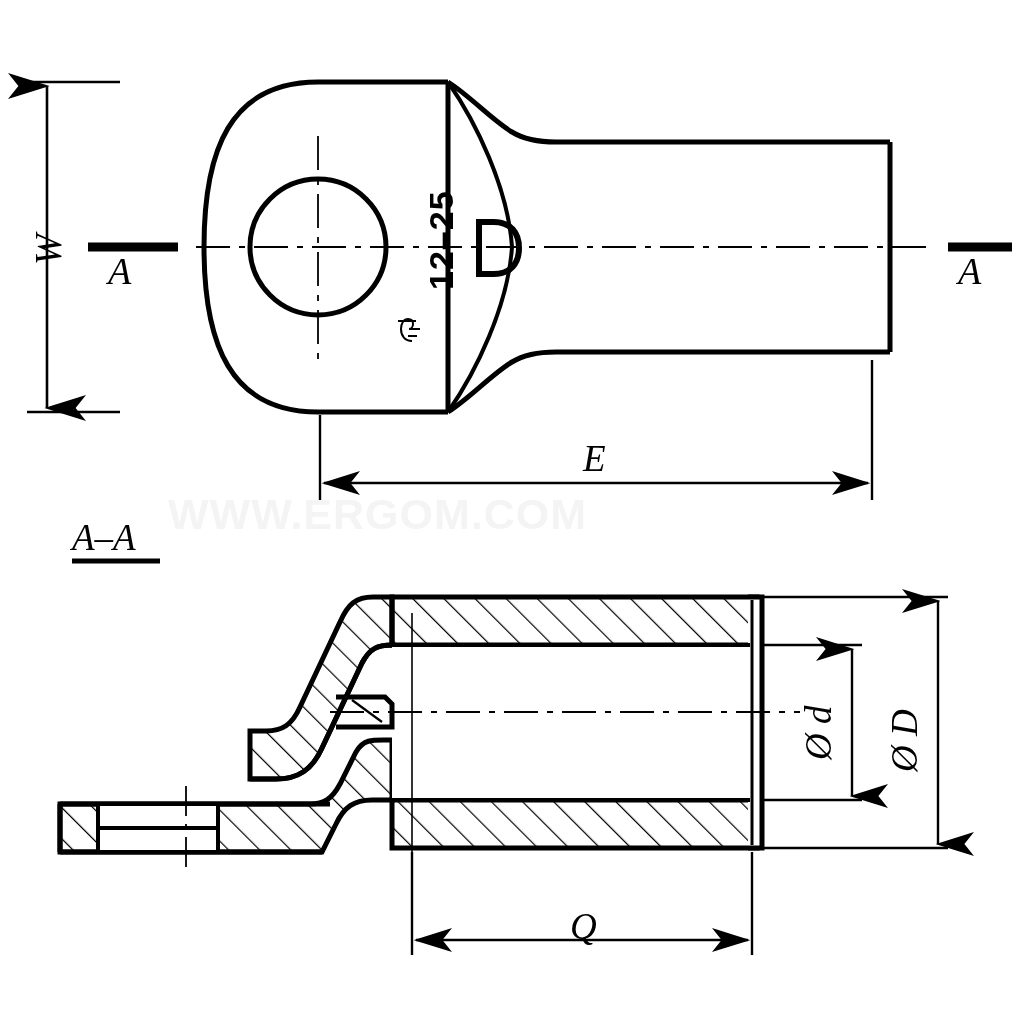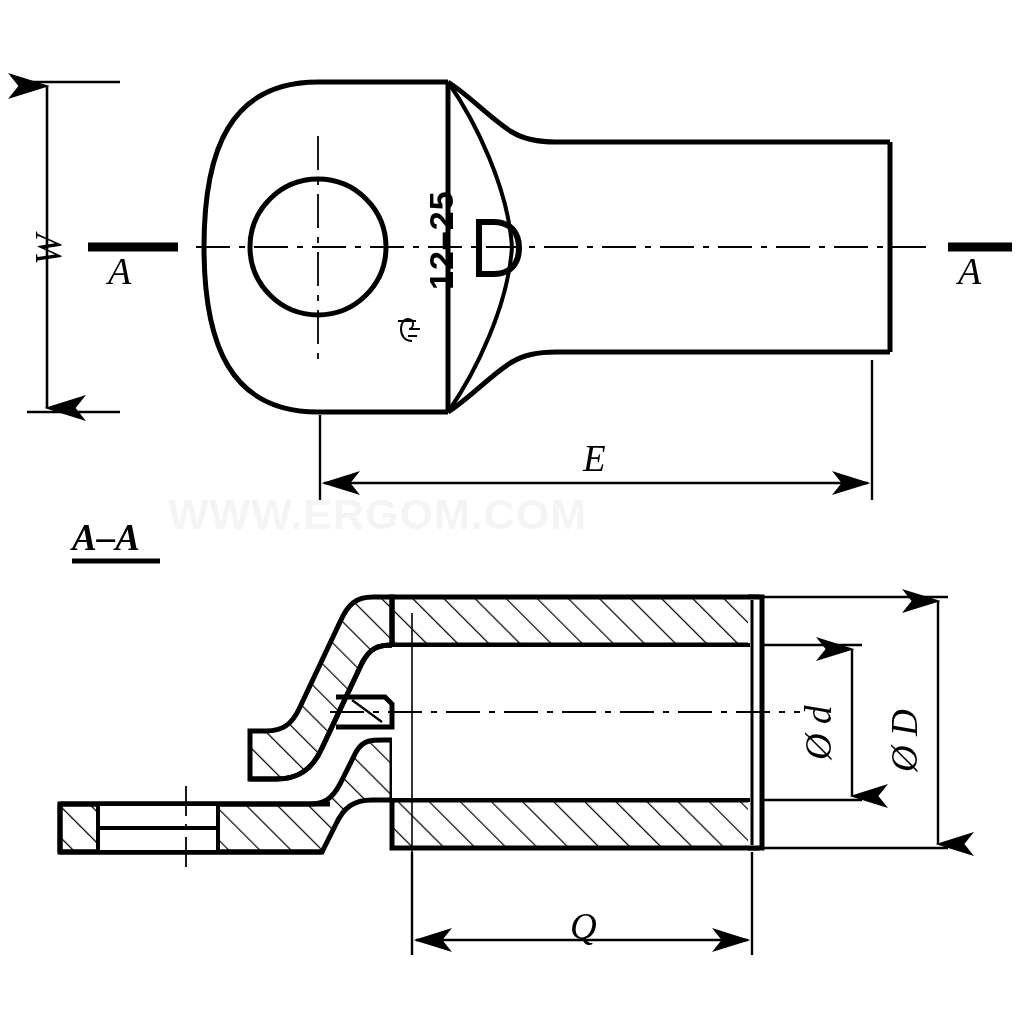--- a/index.html
+++ b/index.html
@@ -11,21 +11,21 @@
   .lbl{font-family:"Liberation Serif",serif;font-style:italic;font-weight:400;color:#000;}
   .watermark{
      position:absolute;left:168px;top:490px;
      font-family:"Liberation Sans",sans-serif;font-weight:bold;
      font-size:43px;letter-spacing:1px;color:#f4f4f4;
      user-select:none;}
   .secA{font-size:38px;}
   .dimlbl{font-size:37px;}
   .stampnum{font-family:"Liberation Sans",sans-serif;font-style:normal;
             font-weight:600;font-size:34px;letter-spacing:1px;}
-  .aaLabel{font-size:37px;font-weight:bold;}
+  .aaLabel{font-size:37px;}
 </style>
 </head>
 <body>
 
 <div id="stage">
 
   <div class="watermark">WWW.ERGOM.COM</div>
 
   <svg class="layer" viewBox="0 0 1024 1024">
     <defs>

